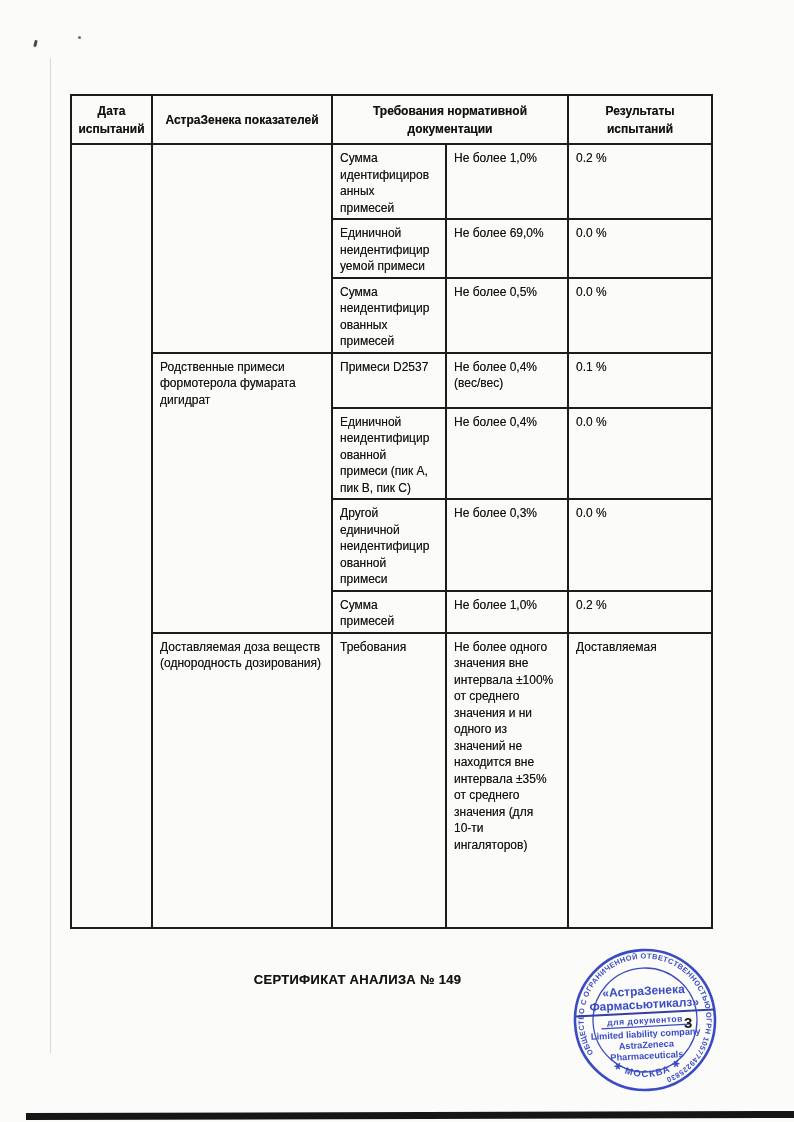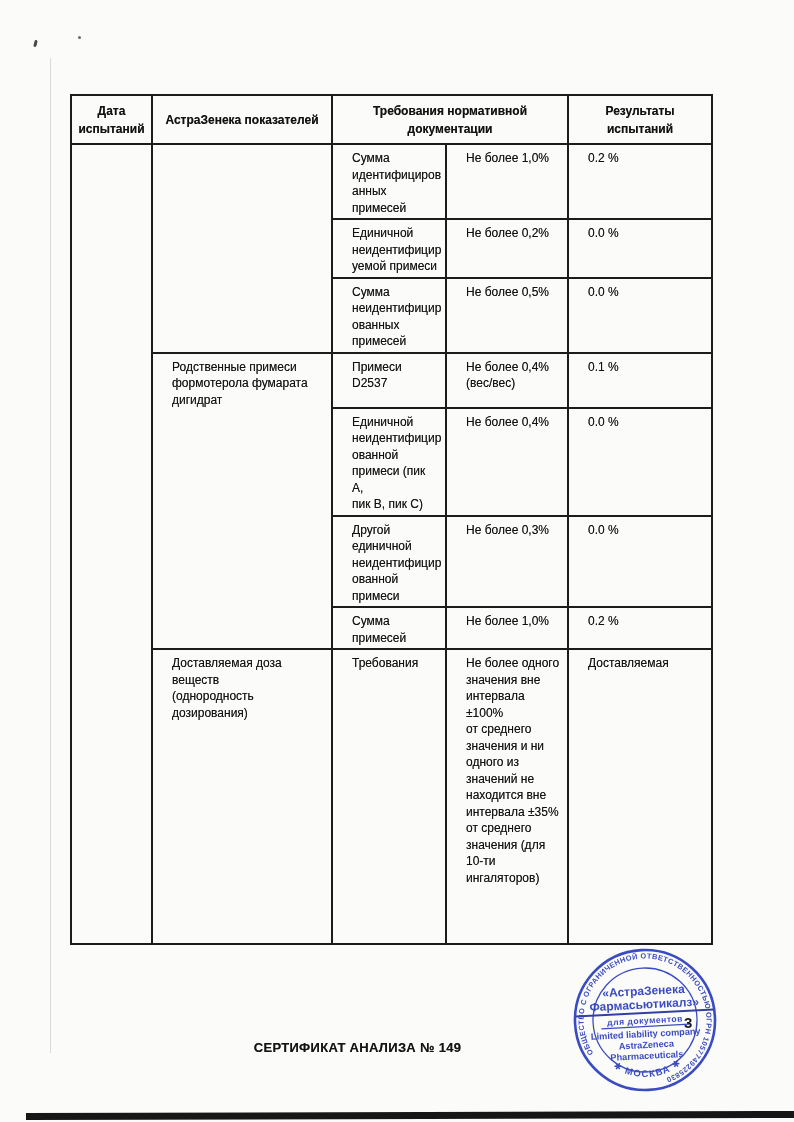--- a/index.html
+++ b/index.html
@@ -19,35 +19,35 @@
 
   
   table.cert{
     position:absolute;left:70px;top:94px;
     border-collapse:collapse;table-layout:fixed;
     width:641px;
   }
   table.cert td, table.cert th{
     border:2px solid #1c1c1c;
     vertical-align:top;
-    padding:5px 6px 2px 19px;
+    padding:5px 6px 2px 7px;
     font-size:12px;line-height:16.5px;
     white-space:pre-line;
     text-shadow:0 0 .4px rgba(0,0,0,.55);
     overflow:hidden;
   }
   table.cert th{
     vertical-align:middle;text-align:center;
     font-weight:bold;line-height:18px;padding:4px 3px;
   }
   .cell-result{padding-left:9px;}
 
   
   .cert-title{
-    position:absolute;left:70px;top:1040px;width:575px;
+    position:absolute;left:70px;top:972px;width:575px;
     text-align:center;font-size:13px;font-weight:bold;letter-spacing:.3px;
     color:#141414;text-shadow:0 0 .4px rgba(0,0,0,.55);
   }
   .page-number{
     position:absolute;left:684px;top:1014px;
     font-size:15px;font-weight:bold;color:#1a1a1a;
   }
 
   
   .stamp{
@@ -89,21 +89,21 @@
 идентифициров
 анных
 примесей</td>
       <td>Не более 1,0%</td>
       <td class="cell-result">0.2 %</td>
     </tr>
     <tr style="height:53px">
       <td>Единичной
 неидентифицир
 уемой примеси</td>
-      <td>Не более 0,2%</td>
+      <td>Не более 69,0%</td>
       <td class="cell-result">0.0 %</td>
     </tr>
     <tr style="height:69px">
       <td>Сумма
 неидентифицир
 ованных
 примесей</td>
       <td>Не более 0,5%</td>
       <td class="cell-result">0.0 %</td>
     </tr>

